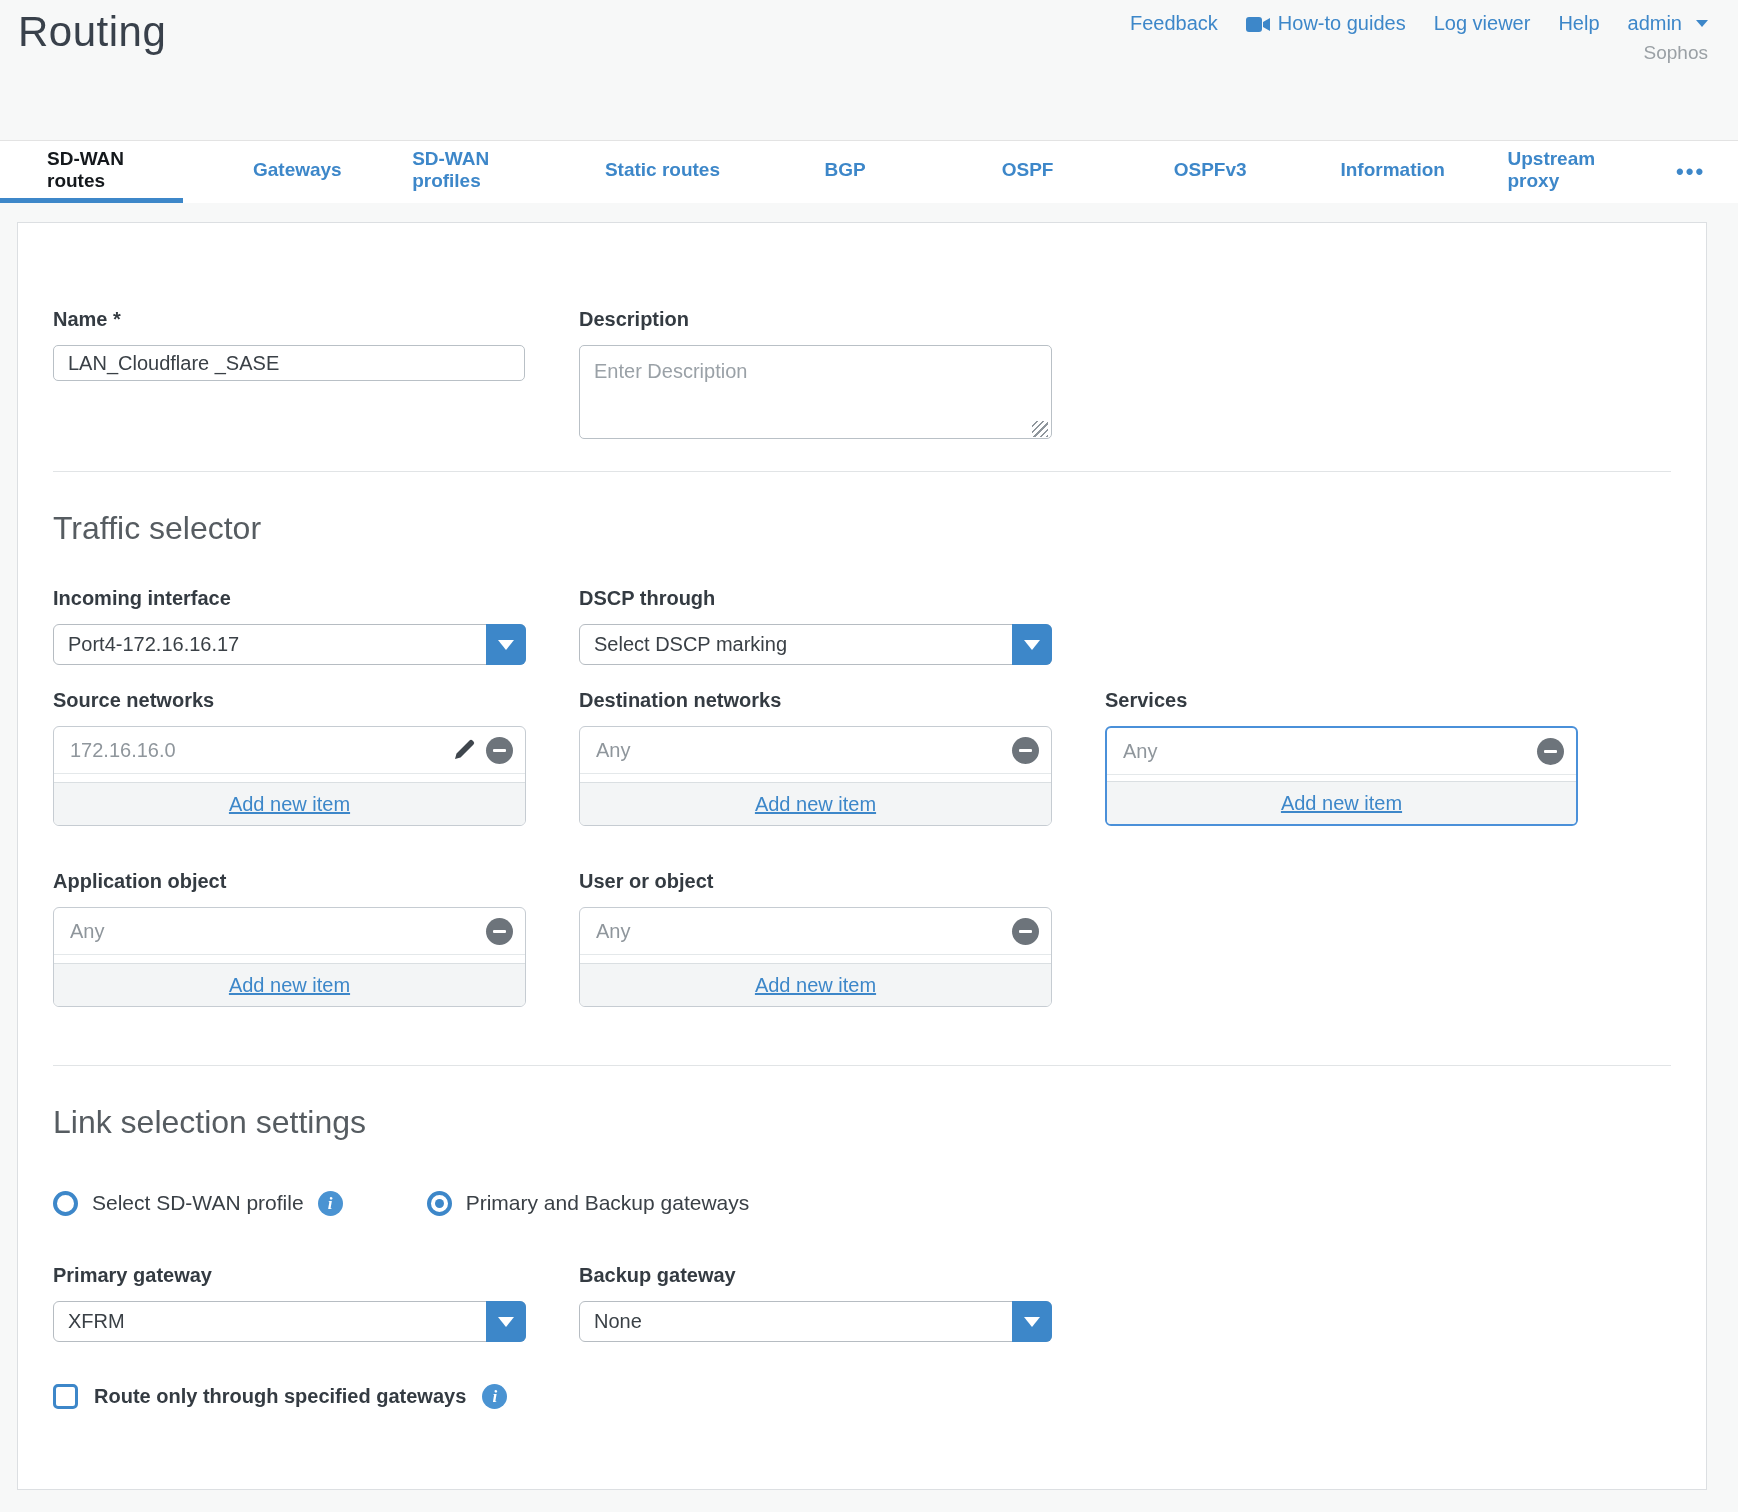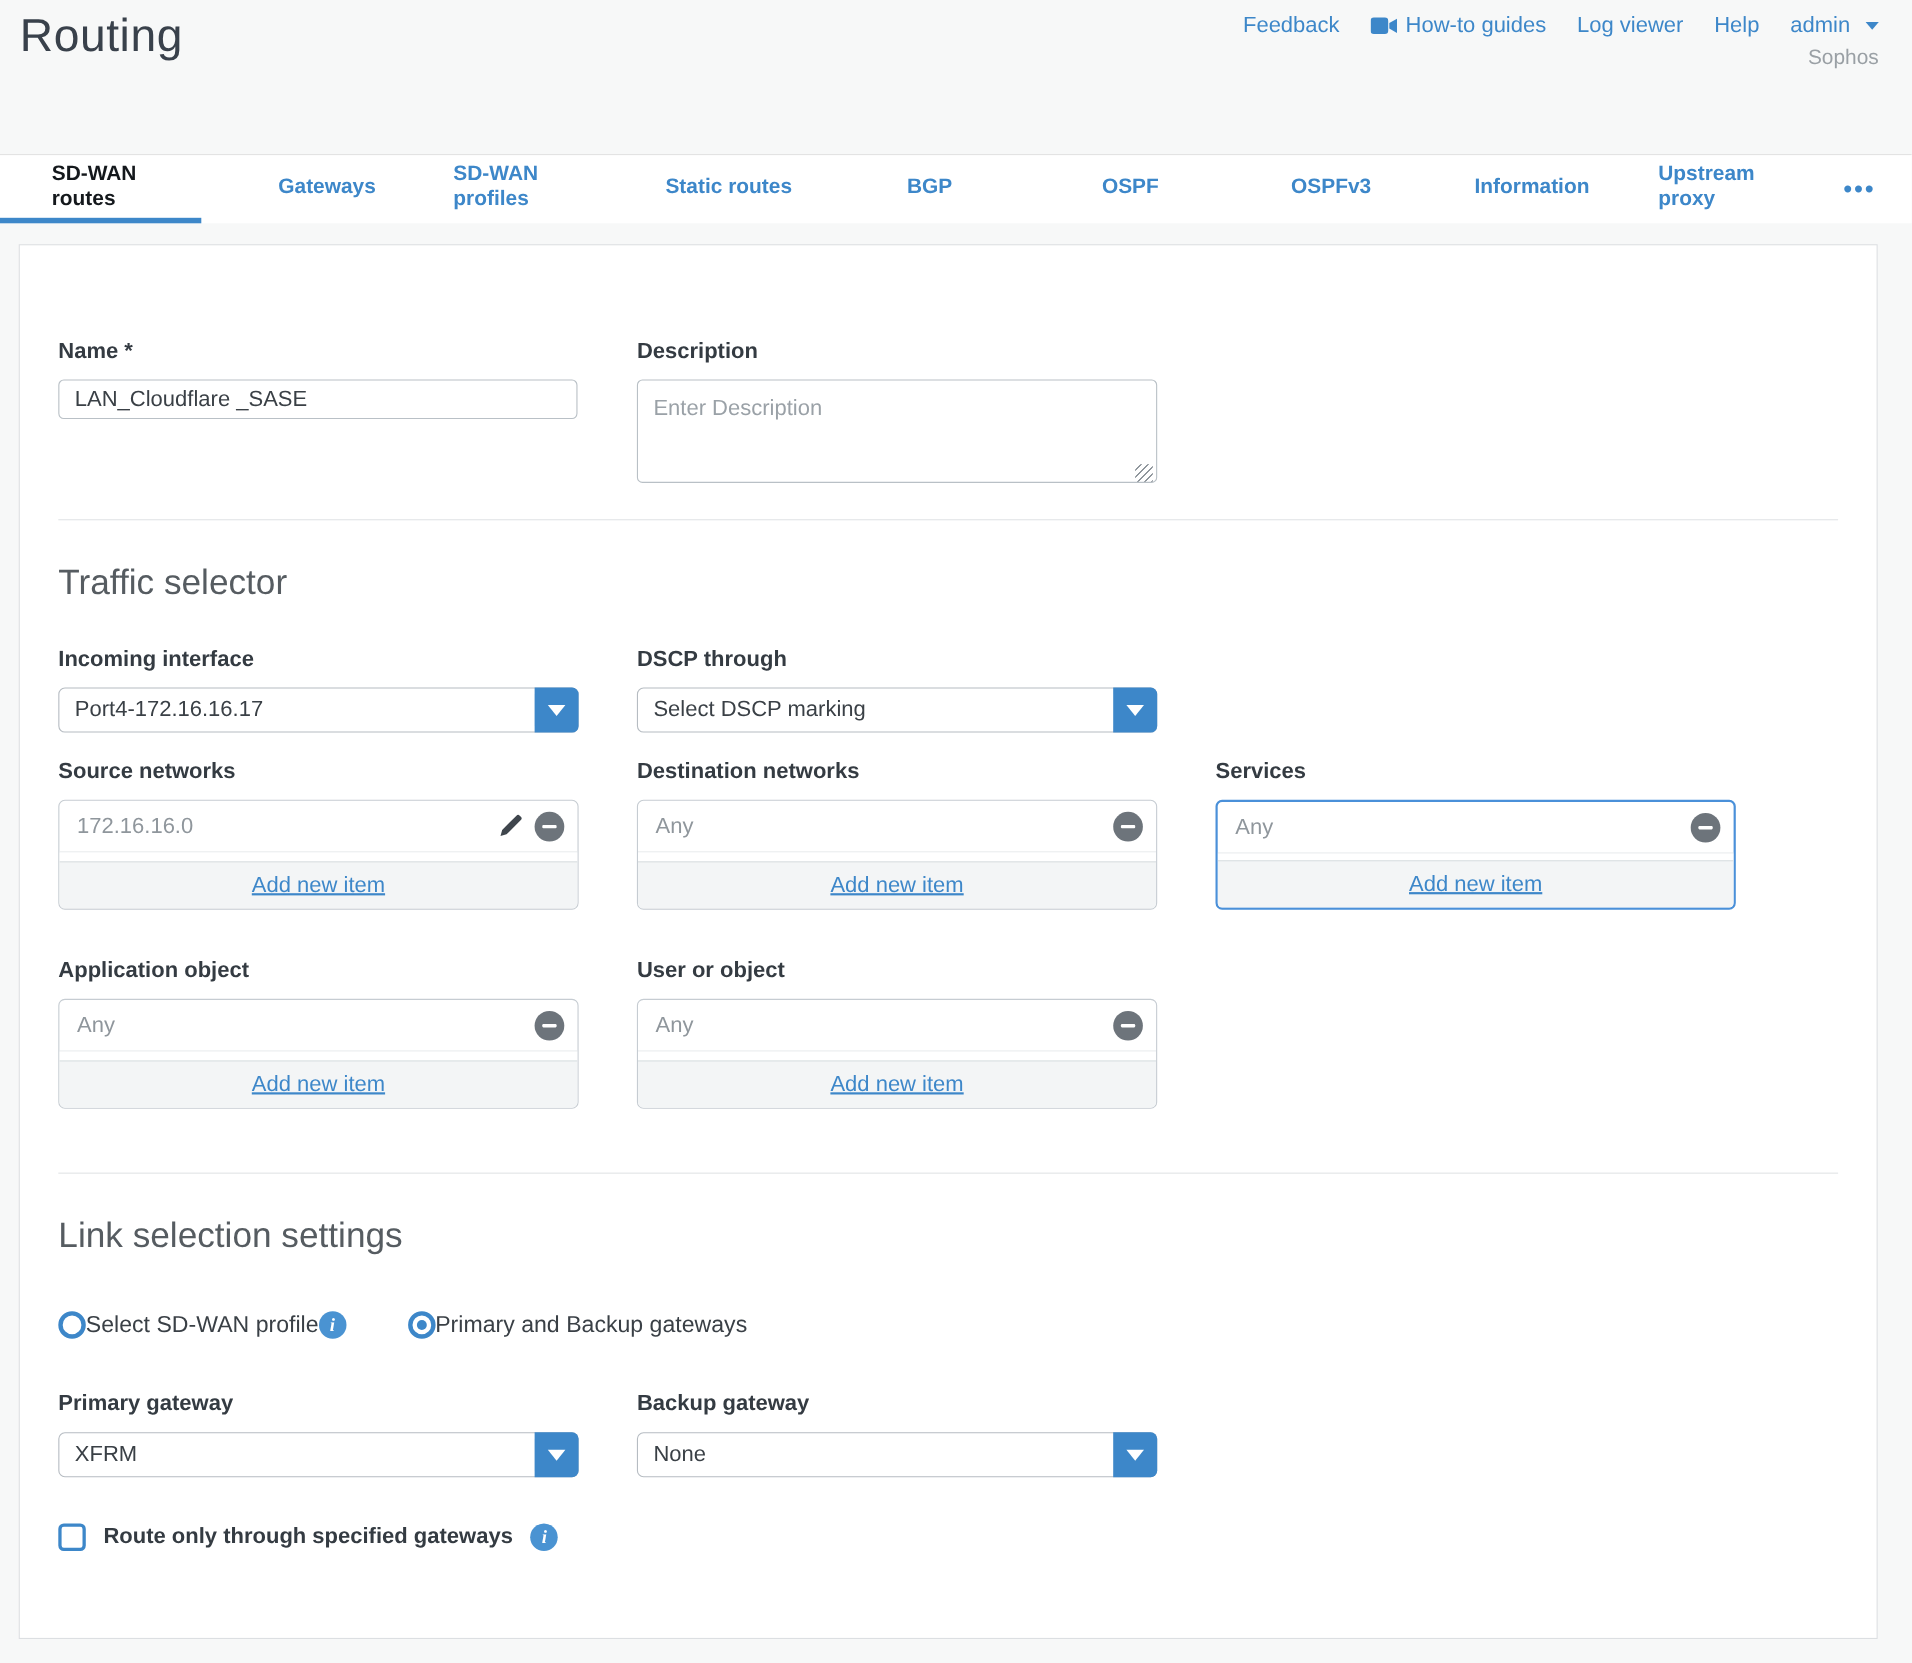--- a/index.html
+++ b/index.html
@@ -49,21 +49,21 @@
   .list-item { height:47px; display:flex; align-items:center; padding:0 12px 0 16px; border-bottom:1px solid #e4e8ea; }
   .list-item .item-text { flex:1; font-size:20px; color:#8f969c; }
   .icon-group { display:flex; align-items:center; gap:10px; }
   .minus-circle { width:27px; height:27px; border-radius:50%; background:#6d747b; position:relative; cursor:pointer; flex:0 0 auto; }
   .minus-circle::after { content:""; position:absolute; left:7px; top:12px; width:13px; height:3.5px; background:#fff; border-radius:1px; }
   .edit-pencil { width:24px; height:24px; cursor:pointer; }
   .list-filler { flex:1; background:#fff; }
   .list-add { height:43px; background:#f3f5f6; border-top:1px solid #dadfe2; display:flex; align-items:center; justify-content:center; font-size:20px; color:#3d87c9; cursor:pointer;text-decoration:underline; }
 
   
-  .radio-row { display:flex; align-items:center; margin-top:50px; }
+  .radio-row { display:flex; gap:14px; margin-top:50px; }
   .radio { width:25px; height:25px; border-radius:50%; border:4px solid #3d87c9; background:#fff; position:relative; cursor:pointer; flex:0 0 auto; }
   .radio.checked::after { content:""; position:absolute; left:4px; top:4px; width:9px; height:9px; border-radius:50%; background:#3d87c9; }
   .radio-label { font-size:21px; color:#3a4046; }
   .info-icon { width:25px; height:25px; border-radius:50%; background:#4a93d2; color:#fff; font-size:17px; font-weight:bold; font-family:"Liberation Serif", serif; font-style:italic; display:flex; align-items:center; justify-content:center; cursor:pointer; flex:0 0 auto; }
   .gap56 { width:56px; }
 
   .checkbox-row { display:flex; align-items:center; gap:16px; margin-top:42px; }
   .checkbox { width:25px; height:25px; border:3px solid #3d87c9; border-radius:5px; background:#fff; cursor:pointer; flex:0 0 auto; }
   .checkbox-label { font-size:20px; font-weight:bold; color:#343b42; }
 

